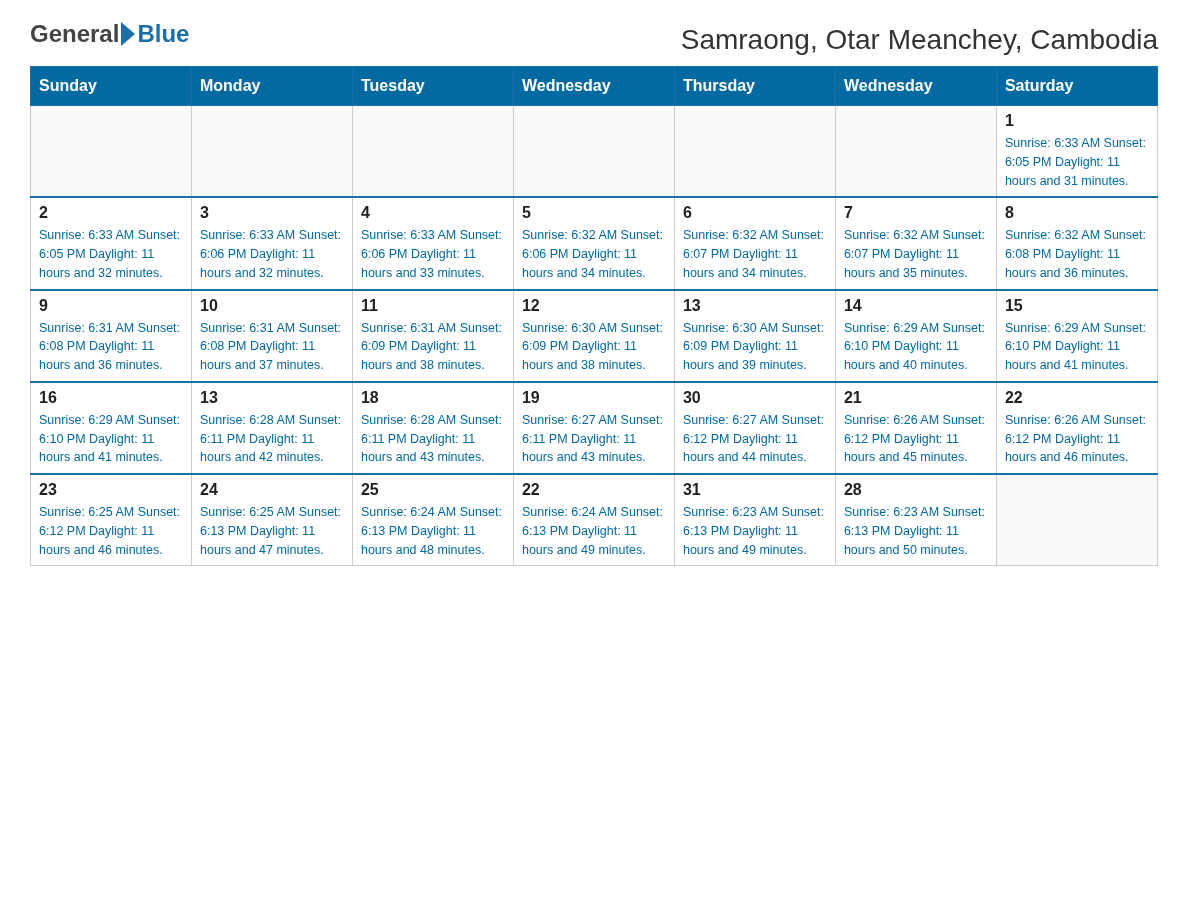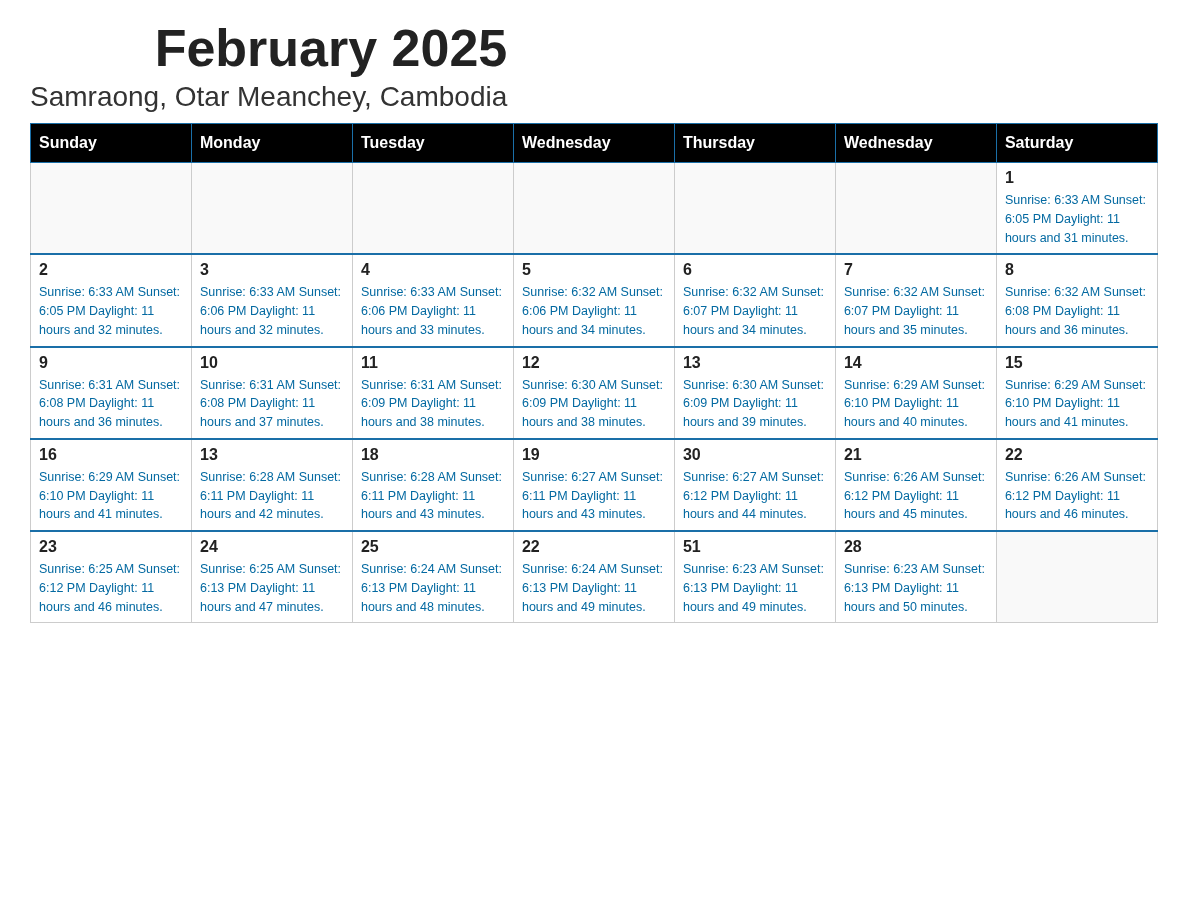--- a/index.html
+++ b/index.html
@@ -34,21 +34,21 @@
       font-size: 28px;
       color: #333;
       margin-top: 4px;
     }
     .calendar {
       width: 100%;
       border-collapse: collapse;
       margin-top: 10px;
     }
     .calendar th {
-      background-color: #000000;
+      background-color: #0369a1;
       color: #fff;
       padding: 10px 8px;
       text-align: left;
       font-size: 16px;
       font-weight: 600;
       border: 1px solid #1a6fa8;
     }
     .calendar td {
       border: 1px solid #ccc;
       vertical-align: top;
@@ -99,22 +99,28 @@
     .logo-text-blue {
       font-size: 24px;
       font-weight: bold;
       color: #1a6fa8;
     }
   </style>
 </head>
 <body>
 
 <div class="header">
+  <div class="logo">
+    <div class="logo-wrapper">
+      <span class="logo-text-general">General</span>
+      <span class="logo-chevron"></span>
+      <span class="logo-text-blue">Blue</span>
+    </div>
+  </div>
   <div class="title-section">
-    <div class="month-title">February 2025</div>
     <div class="location">Samraong, Otar Meanchey, Cambodia</div>
   </div>
 </div>
 
 <table class="calendar">
   <thead>
     <tr>
     <th>Sunday</th>
         <th>Monday</th>
         <th>Tuesday</th>
@@ -290,21 +296,21 @@
 Sunset: 6:13 PM
 Daylight: 11 hours and 48 minutes.</div>
         </td>
         <td>
           <span class="day-number">22</span>
           <div class="day-info">Sunrise: 6:24 AM
 Sunset: 6:13 PM
 Daylight: 11 hours and 49 minutes.</div>
         </td>
         <td>
-          <span class="day-number">51</span>
+          <span class="day-number">31</span>
           <div class="day-info">Sunrise: 6:23 AM
 Sunset: 6:13 PM
 Daylight: 11 hours and 49 minutes.</div>
         </td>
         <td>
           <span class="day-number">28</span>
           <div class="day-info">Sunrise: 6:23 AM
 Sunset: 6:13 PM
 Daylight: 11 hours and 50 minutes.</div>
         </td>

